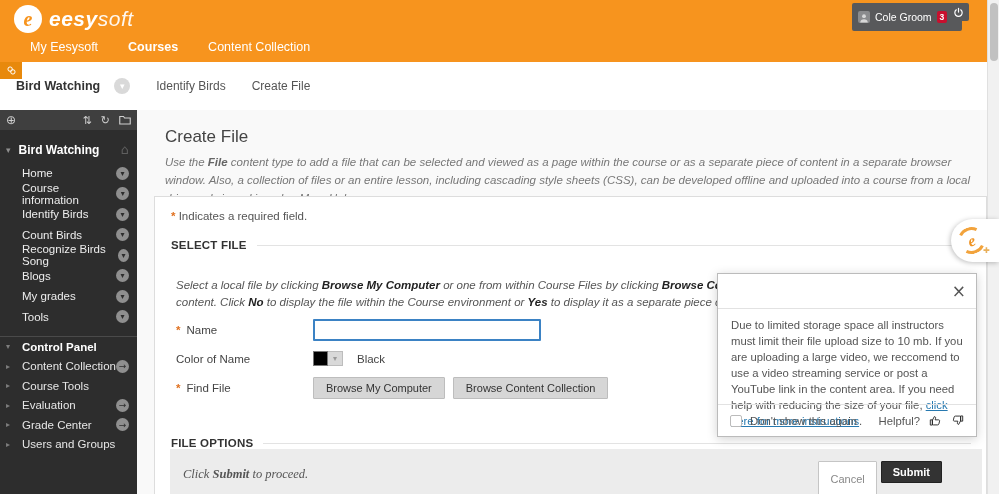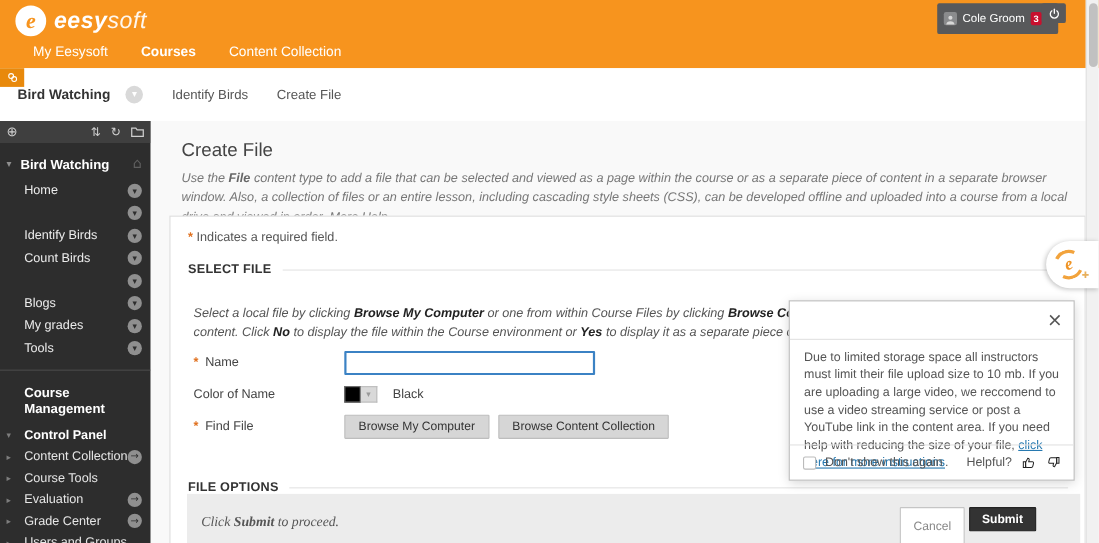--- a/index.html
+++ b/index.html
@@ -243,47 +243,48 @@
     <div class="course-head">
       <span class="tri">▾</span>
       <span class="ct">Bird Watching</span>
       <span class="home">⌂</span>
     </div>
     <div class="menu-item">
         <span class="lbl">Home</span>
         <span class="circ">▾</span>
       </div>
     <div class="menu-item">
+        <span class="lbl">Course information</span>
         <span class="circ">▾</span>
       </div>
     <div class="menu-item">
         <span class="lbl">Identify Birds</span>
         <span class="circ">▾</span>
       </div>
     <div class="menu-item">
         <span class="lbl">Count Birds</span>
         <span class="circ">▾</span>
       </div>
     <div class="menu-item">
+        <span class="lbl">Recognize Birds Song</span>
         <span class="circ">▾</span>
       </div>
     <div class="menu-item">
         <span class="lbl">Blogs</span>
         <span class="circ">▾</span>
       </div>
     <div class="menu-item">
         <span class="lbl">My grades</span>
         <span class="circ">▾</span>
       </div>
     <div class="menu-item">
         <span class="lbl">Tools</span>
         <span class="circ">▾</span>
       </div>
     <div class="side-divider"></div>
-    <div class="mgmt-title">Course Management</div>
     <div class="mgmt-item bold">
         <span class="tri">▾</span>
         <span class="lbl">Control Panel</span>
       </div>
     <div class="mgmt-item">
         <span class="tri">▸</span>
         <span class="lbl">Content Collection</span>
         <span class="circ-arrow">→</span>
       </div>
     <div class="mgmt-item">

